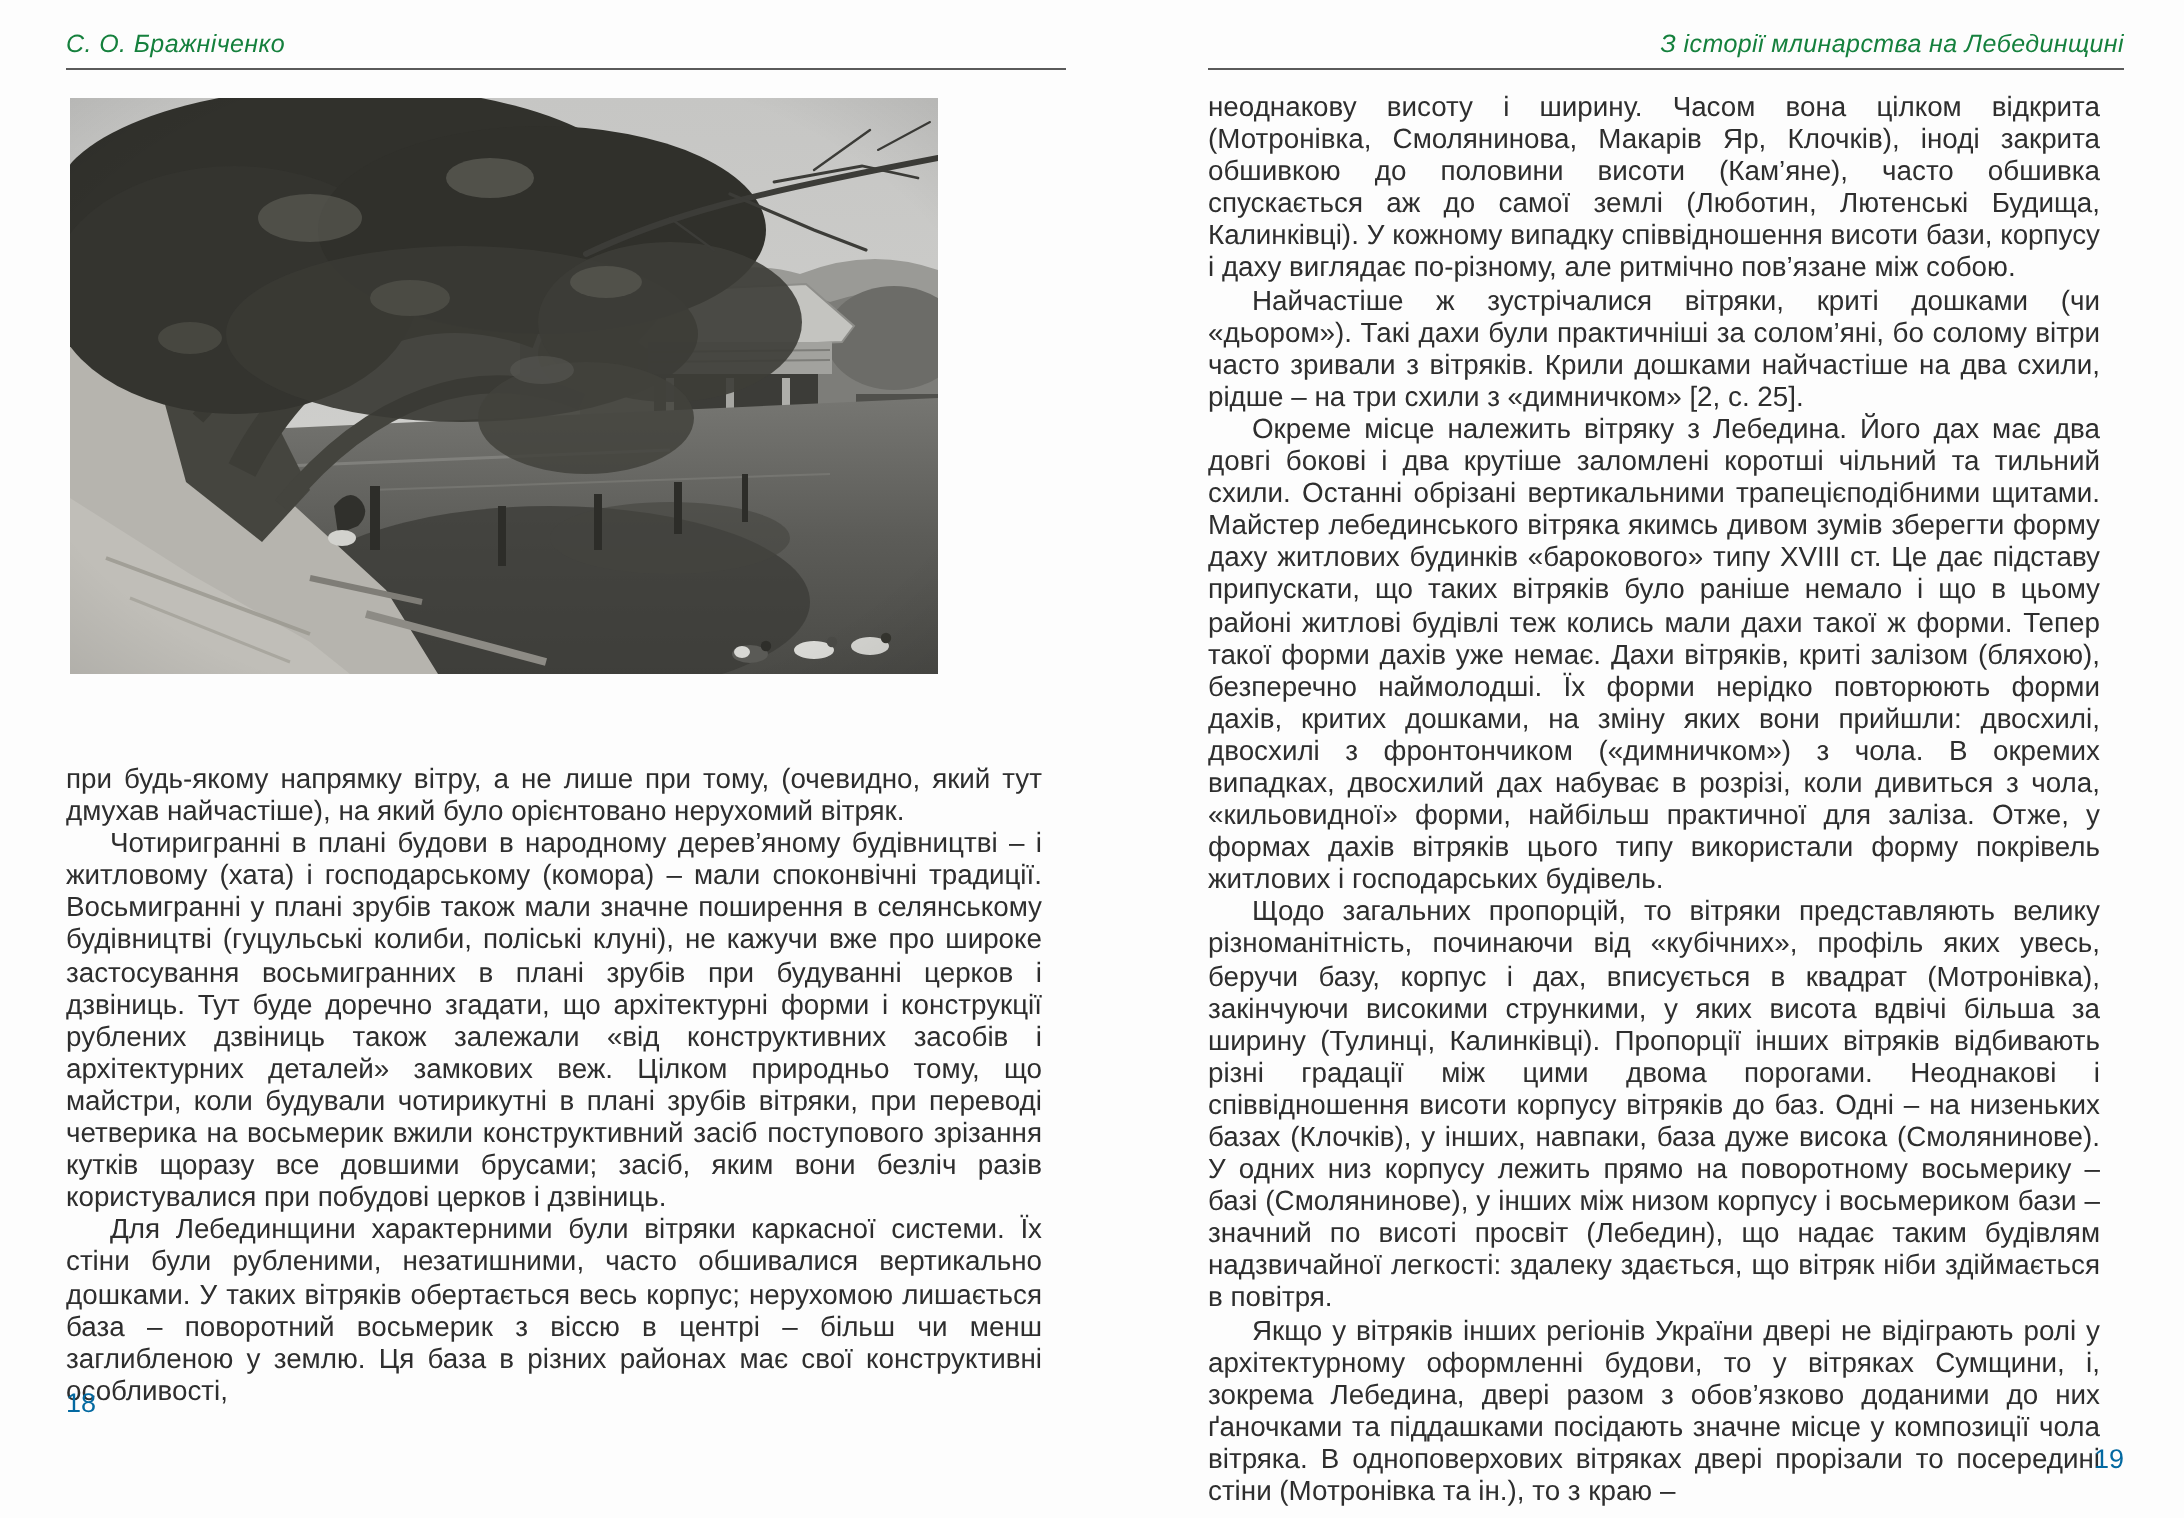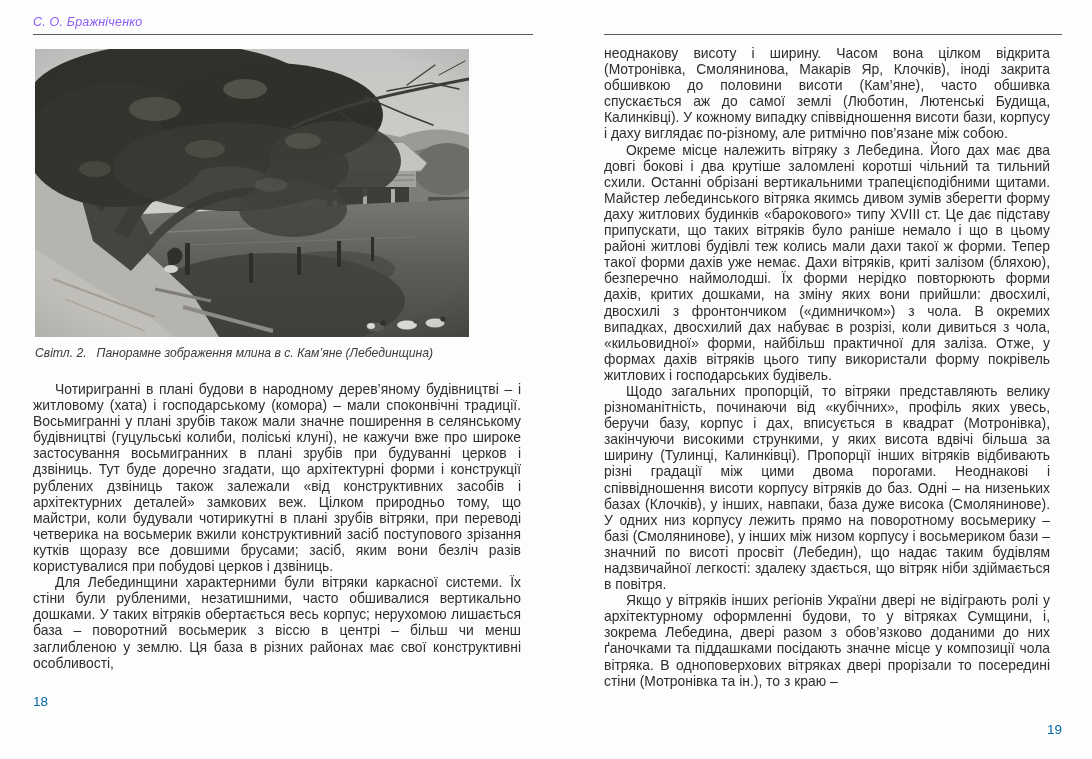--- a/index.html
+++ b/index.html
@@ -18,21 +18,21 @@
   }
   .page { position: absolute; top: 0; height: 759px; }
   #page-left  { left: 33px;  width: 500px; }
   #page-right { left: 604px; width: 458px; }
 
   .running-head {
     position: absolute;
     top: 15px; left: 0; right: 0;
     font-size: 12.5px;
     font-style: italic;
-    color: #8b5cf6;
+    color: #15803d;
     letter-spacing: .2px;
   }
   .running-head.right-align { text-align: right; }
   .head-rule {
     position: absolute;
     top: 34px; left: 0; right: 0;
     height: 0;
     border-bottom: 1.6px solid #5a5a5a;
   }
 
@@ -179,38 +179,38 @@
           <circle cx="348" cy="274" r="2.6" fill="#2e2e2a"></circle>
           <ellipse cx="372" cy="276" rx="10" ry="4.5" fill="#dadad6"></ellipse>
           <circle cx="381" cy="272" r="2.6" fill="#4a4a46"></circle>
           <ellipse cx="400" cy="274" rx="9.5" ry="4.5" fill="#d4d4d0"></ellipse>
           <circle cx="408" cy="270" r="2.6" fill="#35352f"></circle>
         </g>
 
         <rect x="0" y="0" width="434" height="288" fill="url(#vign)"></rect>
       </svg>
 
-      <div id="figure-caption">
-        <span class="cap-label">Світл. 2.</span><span>Панорамне зображення млина в с. Кам’яне (Лебединщина)</span>
-      </div>
     </div>
 
     <div class="body-text" id="left-body">
+      <p>при будь-якому напрямку вітру, а не лише при тому, (очевидно, який тут дмухав найчастіше), на який було орієнтовано нерухомий вітряк.</p>
       <p class="indent">Чотиригранні в плані будови в народному дерев’яному будівництві – і житловому (хата) і господарському (комора) – мали споконвічні традиції. Восьмигранні у плані зрубів також мали значне поширення в селянському будівництві (гуцульські колиби, поліські клуні), не кажучи вже про широке застосування восьмигранних в плані зрубів при будуванні церков і дзвіниць. Тут буде доречно згадати, що архітектурні форми і конструкції рублених дзвіниць також залежали «від конструктивних засобів і архітектурних деталей» замкових веж. Цілком природньо тому, що майстри, коли будували чотирикутні в плані зрубів вітряки, при переводі четверика на восьмерик вжили конструктивний засіб поступового зрізання кутків щоразу все довшими брусами; засіб, яким вони безліч разів користувалися при побудові церков і дзвіниць.</p>
       <p class="indent">Для Лебединщини характерними були вітряки каркасної системи. Їх стіни були рубленими, незатишними, часто обшивалися вертикально дошками. У таких вітряків обертається весь корпус; нерухомою лишається база – поворотний восьмерик з віссю в центрі – більш чи менш заглибленою у землю. Ця база в різних районах має свої конструктивні особливості,</p>
     </div>
 
     <div class="page-number" id="page-number-left">18</div>
   </div>
 
   <div class="page" id="page-right">
+    <div class="running-head right-align">З історії млинарства на Лебединщині</div>
     <div class="head-rule"></div>
 
     <div class="body-text" id="right-body">
       <p>неоднакову висоту і ширину. Часом вона цілком відкрита (Мотронівка, Смолянинова, Макарів Яр, Клочків), іноді закрита обшивкою до половини висоти (Кам’яне), часто обшивка спускається аж до самої землі (Люботин, Лютенські Будища, Калинківці). У кожному випадку співвідношення висоти бази, корпусу і даху виглядає по-різному, але ритмічно пов’язане між собою.</p>
+      <p class="indent">Найчастіше ж зустрічалися вітряки, криті дошками (чи «дьором»). Такі дахи були практичніші за солом’яні, бо солому вітри часто зривали з вітряків. Крили дошками найчастіше на два схили, рідше – на три схили з «димничком» [2, с. 25].</p>
       <p class="indent">Окреме місце належить вітряку з Лебедина. Його дах має два довгі бокові і два крутіше заломлені коротші чільний та тильний схили. Останні обрізані вертикальними трапецієподібними щитами. Майстер лебединського вітряка якимсь дивом зумів зберегти форму даху житлових будинків «барокового» типу XVIII ст. Це дає підставу припускати, що таких вітряків було раніше немало і що в цьому районі житлові будівлі теж колись мали дахи такої ж форми. Тепер такої форми дахів уже немає. Дахи вітряків, криті залізом (бляхою), безперечно наймолодші. Їх форми нерідко повторюють форми дахів, критих дошками, на зміну яких вони прийшли: двосхилі, двосхилі з фронтончиком («димничком») з чола. В окремих випадках, двосхилий дах набуває в розрізі, коли дивиться з чола, «кильовидної» форми, найбільш практичної для заліза. Отже, у формах дахів вітряків цього типу використали форму покрівель житлових і господарських будівель.</p>
       <p class="indent">Щодо загальних пропорцій, то вітряки представляють велику різноманітність, починаючи від «кубічних», профіль яких увесь, беручи базу, корпус і дах, вписується в квадрат (Мотронівка), закінчуючи високими стрункими, у яких висота вдвічі більша за ширину (Тулинці, Калинківці). Пропорції інших вітряків відбивають різні градації між цими двома порогами. Неоднакові і співвідношення висоти корпусу вітряків до баз. Одні – на низеньких базах (Клочків), у інших, навпаки, база дуже висока (Смолянинове). У одних низ корпусу лежить прямо на поворотному восьмерику – базі (Смолянинове), у інших між низом корпусу і восьмериком бази – значний по висоті просвіт (Лебедин), що надає таким будівлям надзвичайної легкості: здалеку здається, що вітряк ніби здіймається в повітря.</p>
       <p class="indent">Якщо у вітряків інших регіонів України двері не відіграють ролі у архітектурному оформленні будови, то у вітряках Сумщини, і, зокрема Лебедина, двері разом з обов’язково доданими до них ґаночками та піддашками посідають значне місце у композиції чола вітряка. В одноповерхових вітряках двері прорізали то посередині стіни (Мотронівка та ін.), то з краю –</p>
     </div>
 
     <div class="page-number" id="page-number-right">19</div>
   </div>
 
 </div>
 

